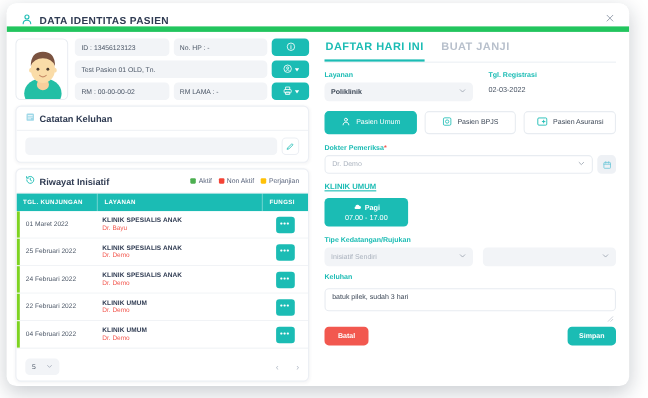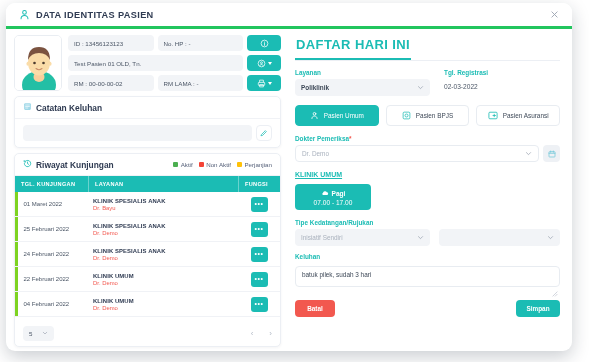--- a/index.html
+++ b/index.html
@@ -18,23 +18,23 @@
     box-shadow: 0 6px 18px rgba(20,30,50,0.22);
     overflow: hidden;
     display: flex;
     flex-direction: column;
   }
   
   .modal-header {
     height: 26px;
     flex: 0 0 26px;
     display: flex;
-    align-items: center;
+    align-items: flex-end;
     padding: 0 10px 0 12px;
-    border-bottom: 3px solid #22c55e;
+    border-bottom: 5px solid #22c55e;
     background: #fff;
   }
   .hdr-icon { width: 13px; height: 13px; margin-right: 5px; display:flex; align-items:center; justify-content:center; }
   .modal-title {
     font-size: 9.2px; font-weight: bold; letter-spacing: .35px;
     color: #2f3b52;
   }
   .close-btn {
     margin-left: auto; width: 16px; height: 16px;
     display: flex; align-items: center; justify-content: center;
@@ -163,21 +163,21 @@
   .pgsel {
     background: #f2f4f7; border-radius: 4px; height: 15px;
     display: flex; align-items: center; gap: 10px;
     padding: 0 6px; font-size: 6.2px; color: #4b5666; cursor: pointer;
   }
   .pg-nav { margin-left: auto; display: flex; gap: 16px; color: #b3bbc7; font-size: 8px; }
   .pg-nav span { cursor: pointer; }
   
   .tabs { display: flex; gap: 14px; border-bottom: 1px solid #eceff4; }
   .tab {
-    font-size: 13px; font-weight: bold; letter-spacing: .4px;
+    font-size: 10px; font-weight: bold; letter-spacing: .4px;
     padding: 2px 1px 6px 1px; color: #b8c0cc; cursor: pointer;
   }
   .tab.active { color: #1bbcb4; border-bottom: 2px solid #1bbcb4; }
   .lbl {
     font-size: 6.4px; font-weight: bold; color: #1bbcb4; margin-bottom: 3px;
   }
   .lbl .req { color: #f2584f; }
   .frow { display: flex; gap: 14px; margin-top: 8px; }
   .sel {
     background: #f2f4f7; border-radius: 4px; height: 17px;
@@ -342,21 +342,21 @@
 
       <div class="panel riwayat">
         <div class="panel-head">
           <span>
             <svg width="9" height="9" viewBox="0 0 24 24" fill="none" stroke="#1bbcb4" stroke-width="2.2" stroke-linecap="round">
                 <path d="M3.5 12a8.5 8.5 0 1 0 2.6-6.1"></path>
                 <path d="M3.2 4v4h4"></path>
                 <path d="M12 8v4.4l3 1.8"></path>
               </svg>
           </span>
-          <span>Riwayat Kunjungan</span>
+          <span>Riwayat Inisiatif</span>
           <span class="legend">
             <span class="lg-item">
               <span class="lg-sw" style="background:#4caf50"></span>
               <span>Aktif</span>
             </span>
             <span class="lg-item">
               <span class="lg-sw" style="background:#f44336"></span>
               <span>Non Aktif</span>
             </span>
             <span class="lg-item">
@@ -444,20 +444,21 @@
             <span>›</span>
           </span>
         </div>
       </div>
     </div>
 
     <div class="col-right">
 
       <div class="tabs">
         <div class="tab active">DAFTAR HARI INI</div>
+        <div class="tab">BUAT JANJI</div>
       </div>
 
       <div class="frow">
         <div style="width:135px">
           <div class="lbl">Layanan</div>
           <div class="sel">
             <span>Poliklinik</span>
             <span class="caret">
               <svg width="7" height="7" viewBox="0 0 24 24" fill="none" stroke="#9aa3b0" stroke-width="2.6" stroke-linecap="round">
                   <path d="M5 9l7 7 7-7"></path>

